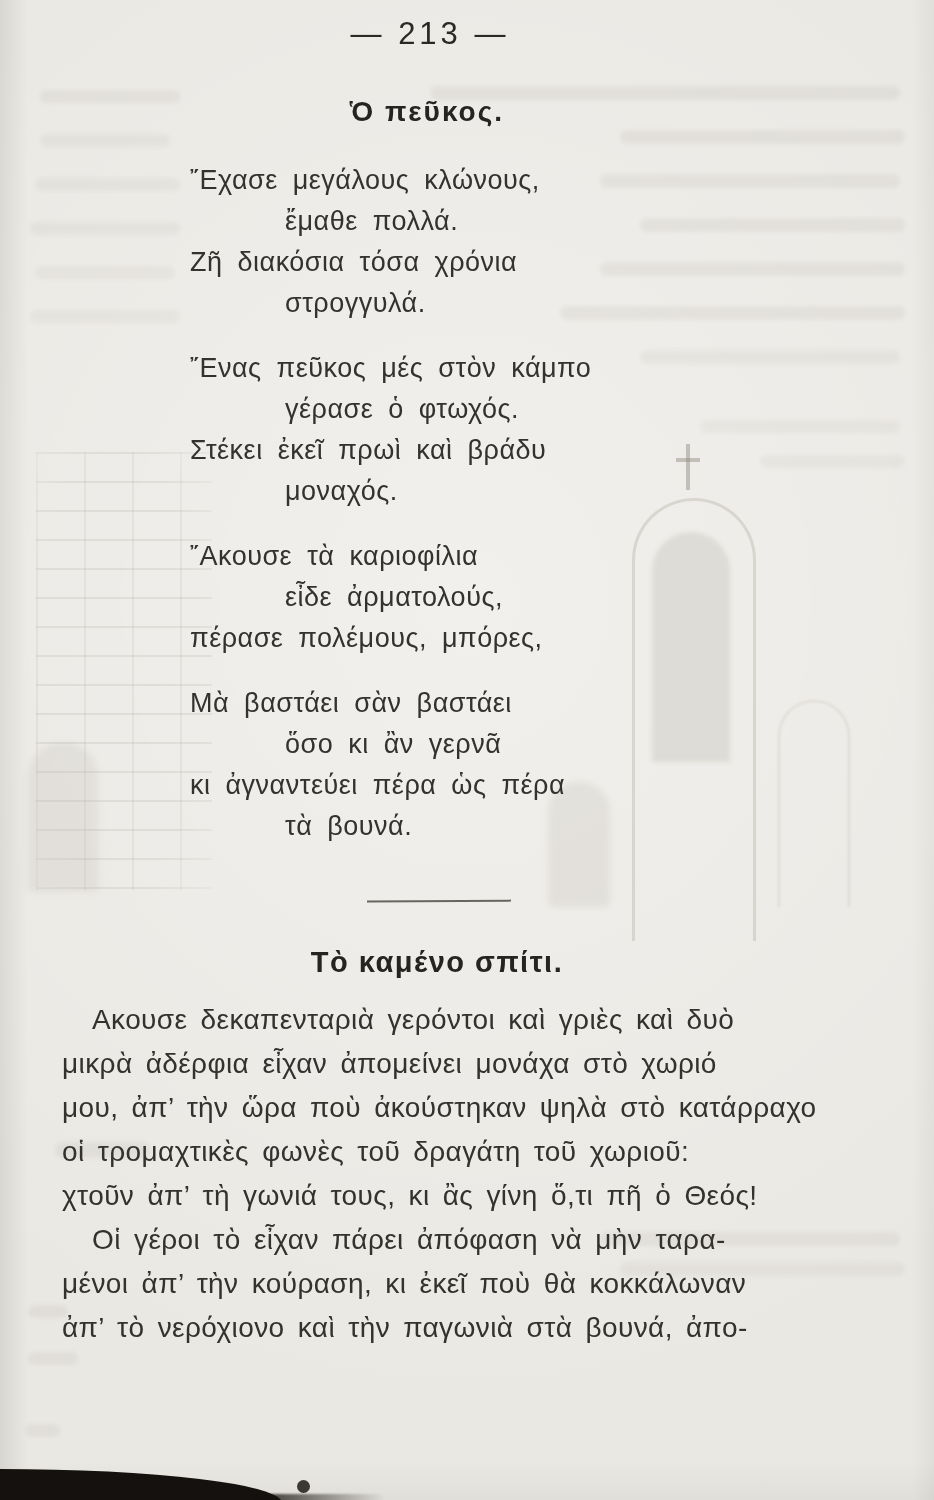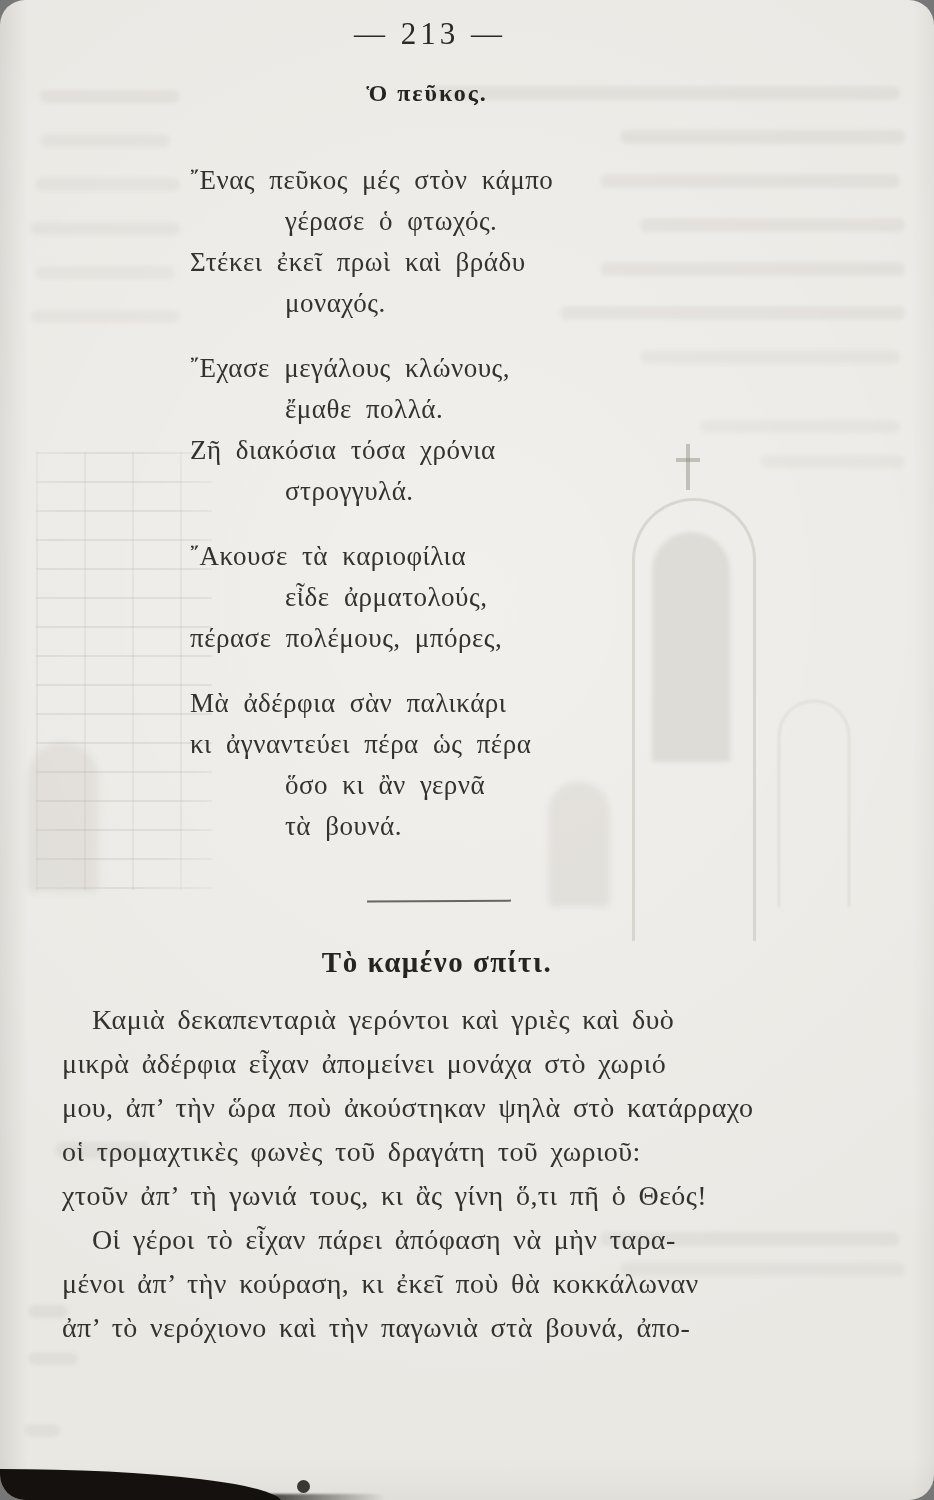--- a/index.html
+++ b/index.html
@@ -7,23 +7,22 @@
     position:relative;
     width:934px;height:1500px;
     margin:0 auto;
     overflow:hidden;
     background:
       radial-gradient(ellipse 120% 80% at 50% 40%, rgba(255,255,255,.35), rgba(0,0,0,0) 70%),
       linear-gradient(90deg, rgba(60,55,45,.10) 0, rgba(60,55,45,0) 28px),
       linear-gradient(270deg, rgba(60,55,45,.06) 0, rgba(60,55,45,0) 22px),
       linear-gradient(0deg, rgba(60,55,45,.05) 0, rgba(60,55,45,0) 40px),
       #eae8e3;
-    font-family:Liberation Serif, serif;
+    font-family:Liberation Sans, sans-serif;
     color:#2e2c29;
-    border-radius:25px;
   }
   
   .ghost{position:absolute;background:#6b6458;border-radius:7px;filter:blur(2px);}
   .brickwall{
     position:absolute;left:36px;top:452px;width:176px;height:438px;
     opacity:.55;
     background-image:
       linear-gradient(rgba(145,140,130,.28) 2px, transparent 2px),
       linear-gradient(90deg, rgba(145,140,130,.20) 2px, transparent 2px),
       linear-gradient(rgba(145,140,130,.28) 2px, transparent 2px),
@@ -70,22 +69,22 @@
     background:linear-gradient(90deg, rgba(20,17,14,.85), rgba(20,17,14,0));
     border-radius:4px;filter:blur(1px);
   }
   .smudge{position:absolute;left:297px;top:1480px;width:13px;height:13px;background:#1d1a17;border-radius:50%;opacity:.85;filter:blur(.5px);}
   
   .page-number{
     position:absolute;top:16px;left:0;width:860px;
     text-align:center;font-size:31px;letter-spacing:4px;color:#2b2926;
   }
   .poem-title{
-    position:absolute;top:80px;left:0;width:854px;
-    text-align:center;font-size:24px;font-weight:bold;letter-spacing:2px;color:#262421;
+    position:absolute;top:96px;left:0;width:854px;
+    text-align:center;font-size:28px;font-weight:bold;letter-spacing:2px;color:#262421;
   }
   .poem{position:absolute;left:190px;top:160px;font-size:27px;color:#34322e;}
   .stanza{margin-bottom:24px;}
   .p-line{height:41px;line-height:41px;white-space:nowrap;letter-spacing:.5px;word-spacing:7px;}
   .p-line.ind{margin-left:95px;}
   .section-divider{
     position:absolute;left:367px;top:900px;width:144px;height:0;
     border-top:2px solid rgba(60,56,50,.75);
     transform:rotate(-.3deg);
   }
@@ -133,50 +132,50 @@
   <div class="cross-h"></div>
   <div class="arch-small"></div>
   <div class="blob"></div>
   <div class="blob2"></div>
 
   <div class="page-number">— 213 —</div>
 
   <div class="poem-title">Ὁ πεῦκος.</div>
   <div class="poem">
     <div class="stanza">
+      <div class="p-line">῎Εχασε μεγάλους κλώνους,</div>
+      <div class="p-line ind">ἔμαθε πολλά.</div>
+      <div class="p-line">Ζῆ διακόσια τόσα χρόνια</div>
+      <div class="p-line ind">στρογγυλά.</div>
+    </div>
+    <div class="stanza">
       <div class="p-line">῎Ενας πεῦκος μές στὸν κάμπο</div>
       <div class="p-line ind">γέρασε ὁ φτωχός.</div>
       <div class="p-line">Στέκει ἐκεῖ πρωὶ καὶ βράδυ</div>
       <div class="p-line ind">μοναχός.</div>
-    </div>
-    <div class="stanza">
-      <div class="p-line">῎Εχασε μεγάλους κλώνους,</div>
-      <div class="p-line ind">ἔμαθε πολλά.</div>
-      <div class="p-line">Ζῆ διακόσια τόσα χρόνια</div>
-      <div class="p-line ind">στρογγυλά.</div>
     </div>
     <div class="stanza">
       <div class="p-line">῎Ακουσε τὰ καριοφίλια</div>
       <div class="p-line ind">εἶδε ἀρματολούς,</div>
       <div class="p-line">πέρασε πολέμους, μπόρες,</div>
     </div>
     <div class="stanza">
-      <div class="p-line">Μὰ ἀδέρφια σὰν παλικάρι</div>
+      <div class="p-line">Μὰ βαστάει σὰν βαστάει</div>
+      <div class="p-line ind">ὅσο κι ἂν γερνᾶ</div>
       <div class="p-line">κι ἀγναντεύει πέρα ὡς πέρα</div>
-      <div class="p-line ind">ὅσο κι ἂν γερνᾶ</div>
       <div class="p-line ind">τὰ βουνά.</div>
     </div>
   </div>
 
   <div class="section-divider"></div>
 
   <div class="story-title">Τὸ καμένο σπίτι.</div>
   <div class="story">
     <div>
-      <div class="s-line just ind1">Καμιὰ δεκαπενταριὰ γερόντοι καὶ γριὲς καὶ δυὸ</div>
+      <div class="s-line just ind1">Ακουσε δεκαπενταριὰ γερόντοι καὶ γριὲς καὶ δυὸ</div>
       <div class="s-line just">μικρὰ ἀδέρφια εἶχαν ἀπομείνει μονάχα στὸ χωριό</div>
       <div class="s-line just">μου, ἀπ’ τὴν ὥρα ποὺ ἀκούστηκαν ψηλὰ στὸ κατάρραχο</div>
       <div class="s-line">οἱ τρομαχτικὲς φωνὲς τοῦ δραγάτη τοῦ χωριοῦ:</div>
     </div>
     <div>
       <div class="s-line just">χτοῦν ἀπ’ τὴ γωνιά τους, κι ἂς γίνη ὅ,τι πῆ ὁ Θεός!</div>
       <div class="s-line just ind1">Οἱ γέροι τὸ εἶχαν πάρει ἀπόφαση νὰ μὴν ταρα-</div>
       <div class="s-line just">μένοι ἀπ’ τὴν κούραση, κι ἐκεῖ ποὺ θὰ κοκκάλωναν</div>
       <div class="s-line just">ἀπ’ τὸ νερόχιονο καὶ τὴν παγωνιὰ στὰ βουνά, ἀπο-</div>
     </div>

